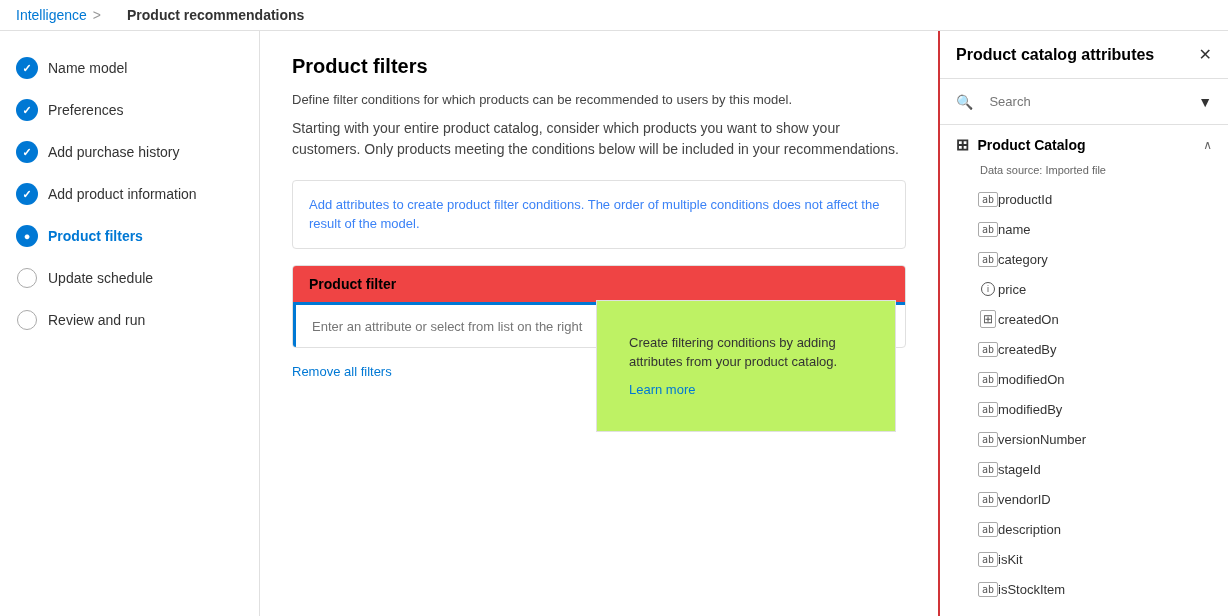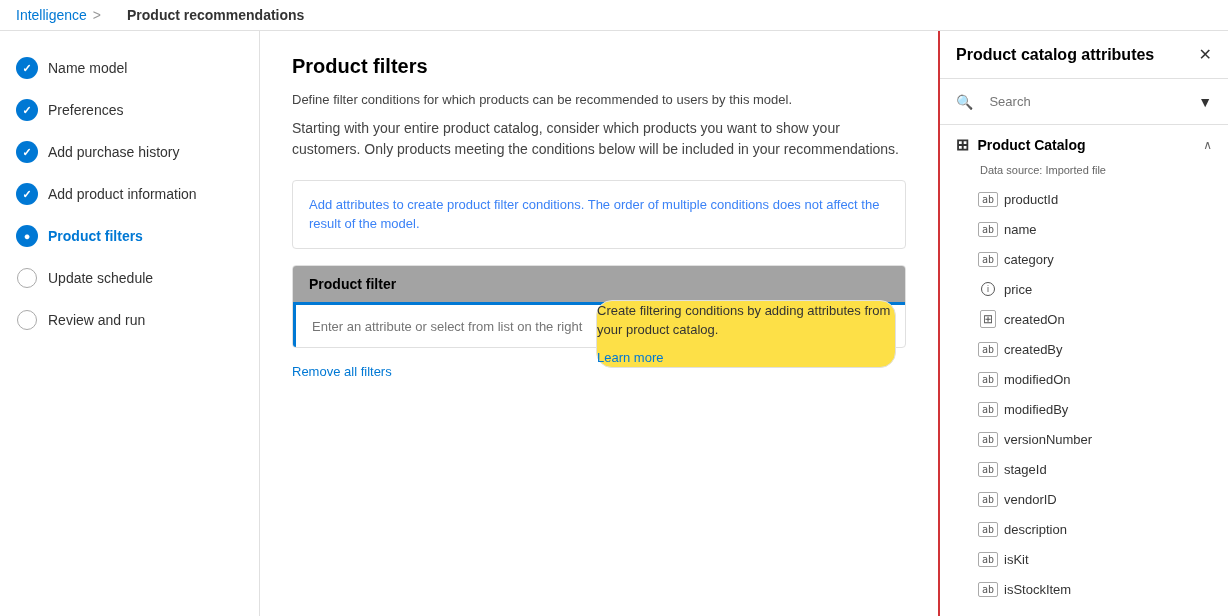--- a/index.html
+++ b/index.html
@@ -26,45 +26,45 @@
 
     
     .main { flex: 1; padding: 24px 32px; overflow-y: auto; }
     .page-title { font-size: 20px; font-weight: 600; margin-bottom: 12px; }
     .page-desc { font-size: 13px; color: #444; margin-bottom: 8px; line-height: 1.5; }
     .page-desc2 { font-size: 14px; color: #444; margin-bottom: 20px; line-height: 1.5; }
 
     .info-box { border: 1px solid #e0e0e0; border-radius: 4px; padding: 14px 16px; margin-bottom: 16px; background: #fff; font-size: 13px; color: #3b82f6; line-height: 1.5; }
 
     .filter-card { border: 1px solid #e0e0e0; border-radius: 4px; background: #fff; overflow: hidden; margin-bottom: 12px; }
-    .filter-card-header { background: #a3a3a3; padding: 10px 16px; font-size: 14px; font-weight: 600; border-bottom: 3px solid #0078d4; }
+    .filter-card-header { background: #ef4444; padding: 10px 16px; font-size: 14px; font-weight: 600; border-bottom: 3px solid #0078d4; }
     .filter-input-row { padding: 12px 16px; border-left: 3px solid #0078d4; }
     .filter-input { width: 100%; border: none; outline: none; font-size: 13px; color: #999; background: transparent; }
 
     .remove-link { color: #0078d4; font-size: 13px; cursor: pointer; margin-top: 4px; display: inline-block; }
 
     
-    .tooltip-box { background: #fde047; border: 1px solid #e0e0e0; border-radius: 16px; padding: 0; max-width: 300px; font-size: 13px; color: #333; line-height: 1.5; margin-top: 8px; margin-left: auto; }
+    .tooltip-box { background: #bef264; border: 1px solid #e0e0e0; border-radius: 0; padding: 32px; max-width: 300px; font-size: 13px; color: #333; line-height: 1.5; margin-top: 8px; margin-left: auto; }
     .tooltip-box .learn-more { color: #0078d4; cursor: pointer; display: block; margin-top: 8px; }
 
     
     .right-panel { width: 290px; border-left: 2px solid #d13438; display: flex; flex-direction: column; flex-shrink: 0; }
     .right-panel-header { display: flex; align-items: center; justify-content: space-between; padding: 14px 16px; border-bottom: 1px solid #e0e0e0; }
     .right-panel-title { font-size: 16px; font-weight: 600; }
     .close-btn { cursor: pointer; font-size: 16px; color: #333; }
 
     .search-row { display: flex; align-items: center; gap: 8px; padding: 10px 16px; border-bottom: 1px solid #e0e0e0; }
     .search-row input { flex: 1; border: 1px solid #ccc; border-radius: 2px; padding: 5px 8px; font-size: 13px; outline: none; }
     .filter-icon { color: #333; cursor: pointer; font-size: 14px; }
 
     .catalog-section { overflow-y: auto; flex: 1; }
     .catalog-header { display: flex; align-items: center; justify-content: space-between; padding: 10px 16px; cursor: pointer; }
     .catalog-header-left { display: flex; align-items: center; gap: 8px; font-size: 14px; font-weight: 600; }
     .catalog-sub { font-size: 11px; color: #666; font-weight: 400; padding: 0 16px 8px 40px; }
-    .catalog-item { display: flex; align-items: center; gap: 8px; padding: 7px 16px 7px 40px; font-size: 13px; color: #333; cursor: pointer; }
+    .catalog-item { display: flex; align-items: center; gap: 2px; padding: 7px 16px 7px 40px; font-size: 13px; color: #333; cursor: pointer; }
     .attr-icon { width: 16px; height: 16px; display: flex; align-items: center; justify-content: center; flex-shrink: 0; }
     .info-icon { width: 14px; height: 14px; border-radius: 50%; border: 1px solid #555; display: flex; align-items: center; justify-content: center; font-size: 9px; color: #555; }
 
     .chevron { font-size: 12px; color: #666; }
   </style>
 </head>
 <body>
 
 <div class="header">
   <div class="breadcrumb">

